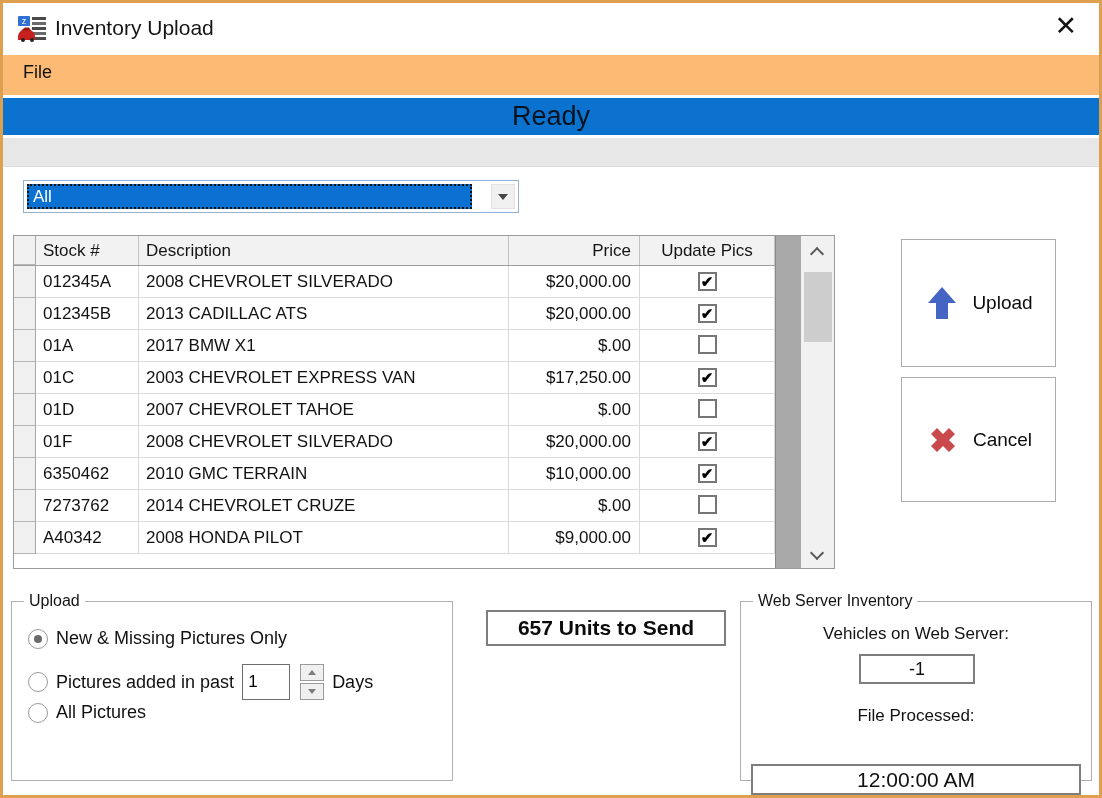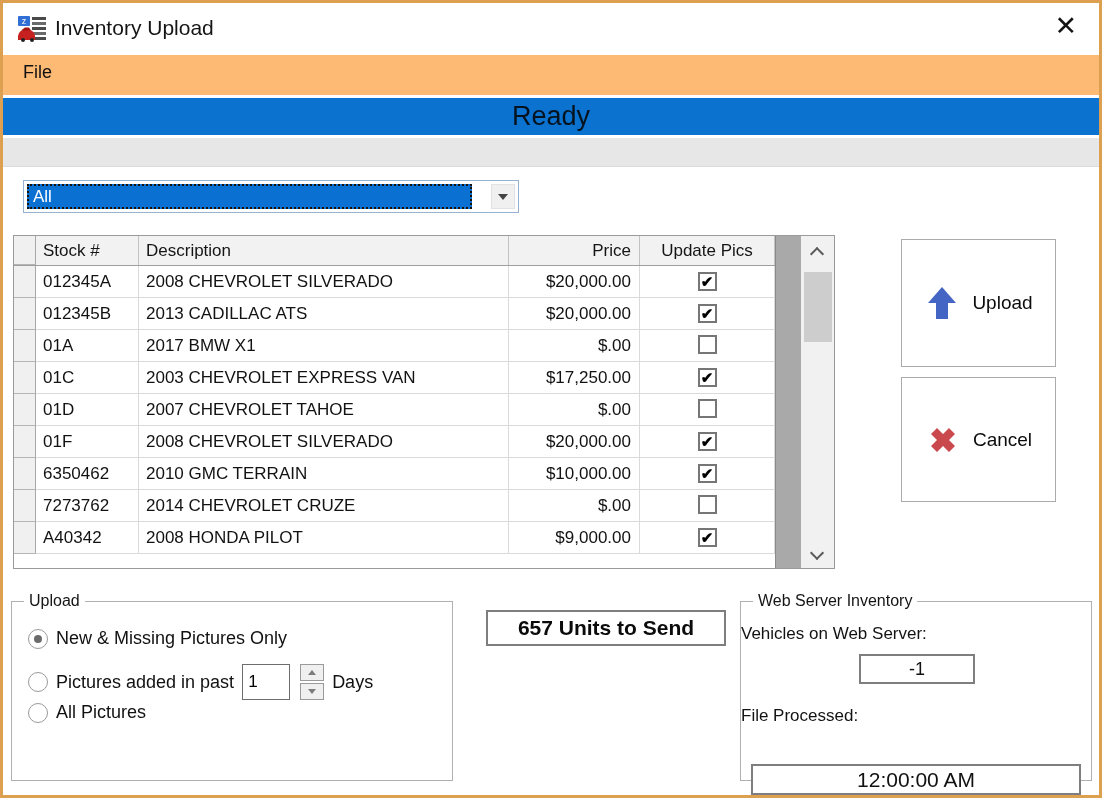--- a/index.html
+++ b/index.html
@@ -68,21 +68,21 @@
   .radio.checked::after { content:""; position:absolute; left:5px; top:5px; width:8px; height:8px; border-radius:50%; background:#6b6b6b; }
   .spin-input { width:48px; height:36px; border:1px solid #6d6d6d; font-size:17px; padding-left:5px; font-family:"Liberation Sans", sans-serif; }
   .spinners { display:flex; flex-direction:column; gap:2px; margin-left:2px; }
   .spin-btn { width:24px; height:17px; background:#f0f0f0; border:1px solid #9a9a9a; display:flex; align-items:center; justify-content:center; }
   .tri-up-s { width:0; height:0; border-left:4px solid transparent; border-right:4px solid transparent; border-bottom:5px solid #7c7c7c; }
   .tri-dn-s { width:0; height:0; border-left:4px solid transparent; border-right:4px solid transparent; border-top:5px solid #7c7c7c; }
   
   .units-box { position:absolute; left:483px; top:607px; width:240px; height:36px; border:2px solid #7e7e7e;
                display:flex; align-items:center; justify-content:center; font-size:21px; font-weight:bold; color:#0b0b0b; }
   
-  .ws-label { position:absolute; left:0; right:0; font-size:17px; color:#131313; }
+  .ws-label { position:absolute; left:0; right:0; text-align:center; font-size:17px; color:#131313; }
   .ws-box { position:absolute; border:2px solid #7e7e7e; display:flex; align-items:center; justify-content:center; background:#fff; }
   .ws-vehicles-box { left:118px; top:52px; width:116px; height:30px; font-size:18px; }
   .ws-file-box { left:10px; top:134px; right:10px; height:31px; font-size:21px;margin-top:28px; }
 </style>
 </head>
 <body>
 
 <div class="titlebar">
   <svg class="title-icon" viewBox="0 0 32 26">
     <rect x="15" y="1" width="14" height="3" fill="#4a4a4a"></rect>

